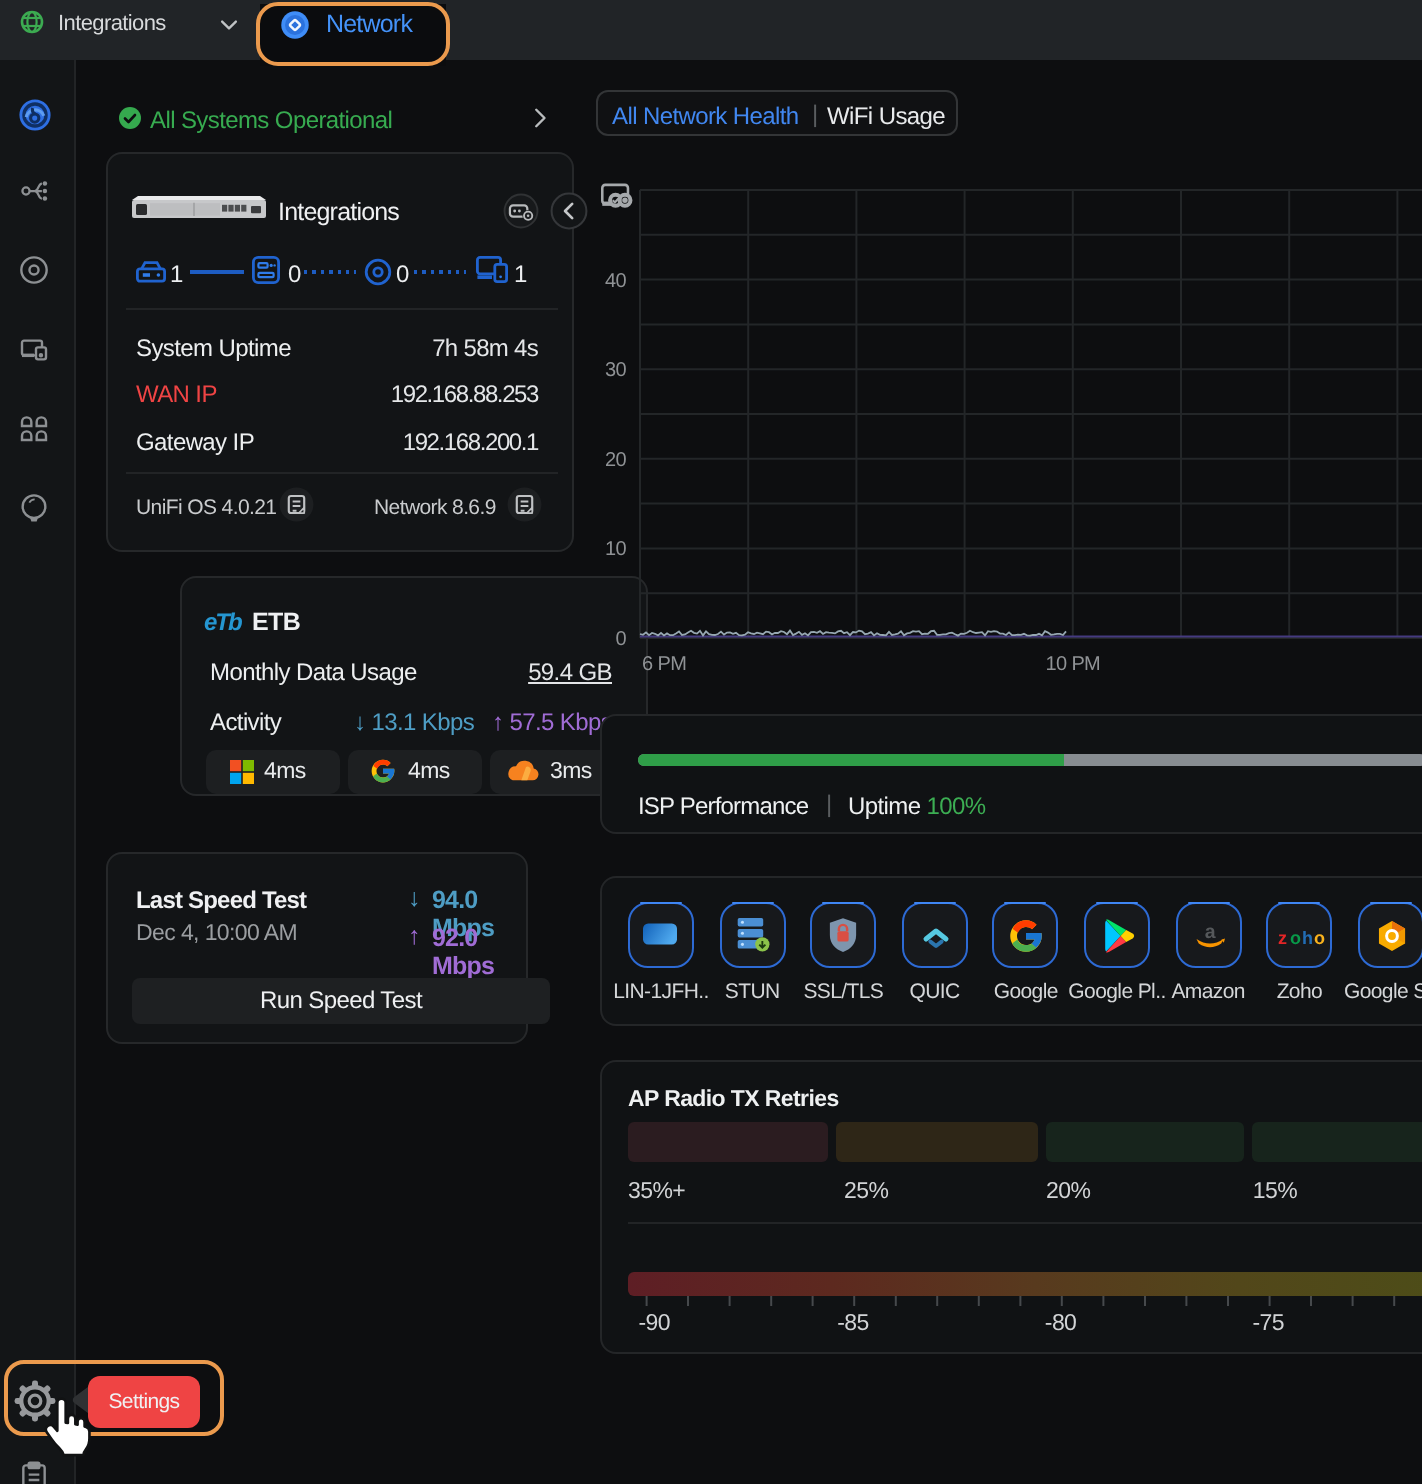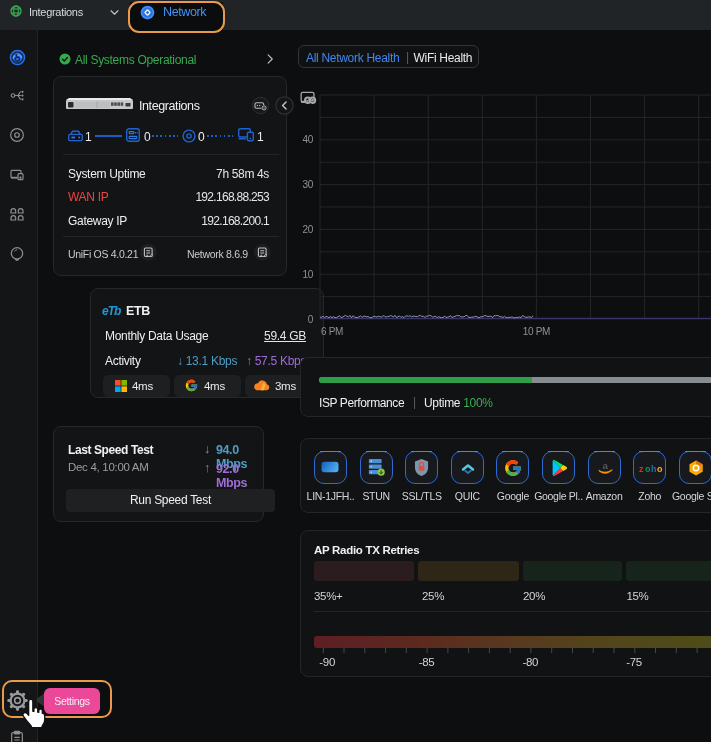--- a/index.html
+++ b/index.html
@@ -242,21 +242,21 @@
   <div class="abs" style="left:14px;top:34px;font-size:11.5px;color:#9b9ea1;letter-spacing:-0.3px;">Dec 4, 10:00 AM</div>
   <div class="abs" style="left:150px;top:34px;font-size:12.5px;color:#a06cd5;">↑</div>
   <div class="abs" style="left:162px;top:34.5px;font-size:12.5px;color:#a06cd5;font-weight:bold;letter-spacing:-0.4px;">92.0 Mbps</div>
   <div class="abs" style="left:12px;top:62px;width:209px;height:23px;background:#1e2022;border-radius:4px;text-align:center;line-height:23px;font-size:12px;color:#eff0f2;">Run Speed Test</div>
 </div>
 
 <div id="health-tabs">
   <div class="abs" style="left:298px;top:45px;width:181px;height:23px;border:1px solid #333537;border-radius:6px;background:#101113;"></div>
   <div class="abs" style="left:306px;top:50.5px;font-size:12px;color:#4187f0;">All Network Health</div>
   <div class="abs" style="left:406px;top:49.5px;font-size:12px;color:#5a5d60;">|</div>
-  <div class="abs" style="left:413.5px;top:50.5px;font-size:12px;color:#e8eaec;">WiFi Health</div>
+  <div class="abs" style="left:413.5px;top:50.5px;font-size:12px;color:#e8eaec;">WiFi Usage</div>
 </div>
 <div id="chart">
   <svg class="abs" style="left:296px;top:85px;" width="415" height="260" id="chartsvg">
     <g stroke="#232628" stroke-width="1">
       <line x1="24" y1="10" x2="415" y2="10"></line>
       <line x1="24" y1="32.4" x2="415" y2="32.4"></line>
       <line x1="24" y1="54.8" x2="415" y2="54.8"></line>
       <line x1="24" y1="77.2" x2="415" y2="77.2"></line>
       <line x1="24" y1="99.6" x2="415" y2="99.6"></line>
       <line x1="24" y1="122" x2="415" y2="122"></line>
@@ -439,18 +439,18 @@
   <div class="abs" style="left:113.5px;top:124.5px;width:24px;text-align:center;font-size:11.5px;color:#d2d4d6;">-85</div>
   <div class="abs" style="left:217.3px;top:124.5px;width:24px;text-align:center;font-size:11.5px;color:#d2d4d6;">-80</div>
   <div class="abs" style="left:321.1px;top:124.5px;width:24px;text-align:center;font-size:11.5px;color:#d2d4d6;">-75</div>
 </div>
 
 <div id="settings-anno">
   <div class="abs" style="left:1.5px;top:679.5px;width:110px;height:38px;border:2px solid #eb9a4d;border-radius:10px;"></div>
   <svg class="abs" style="left:36px;top:692px;" width="10" height="16" viewBox="0 0 10 16">
     <path d="M10 0 L1.5 6.2 a2 2 0 0 0 0 3.6 L10 16 Z" fill="#2f3133"></path>
   </svg>
-  <div class="abs" style="left:44px;top:687.5px;width:56px;height:26px;background:#ec4899;border-radius:6px;text-align:center;line-height:26px;font-size:10.5px;color:#f0f1f3;letter-spacing:-0.3px;">Settings</div>
+  <div class="abs" style="left:44px;top:687.5px;width:56px;height:26px;background:#ef4444;border-radius:6px;text-align:center;line-height:26px;font-size:10.5px;color:#f0f1f3;letter-spacing:-0.3px;">Settings</div>
 
   <svg class="abs" style="left:18.5px;top:697px;" width="29" height="33" viewBox="0 0 26 30">
     <path d="M8.6 4 a1.9 1.9 0 0 1 3.8 0 v9 l1 0.12 v-1.9 a1.7 1.7 0 0 1 3.4 0 v2.5 l1 0.2 v-1.4 a1.6 1.6 0 0 1 3.2 0.2 v2 l0.7 0.25 c0.9 0.3 1.5 1.1 1.5 2.2 v3 c0 2.4 -0.5 3.7 -1.6 5 c-0.7 0.85 -1.1 1.6 -1.1 2.6 h-9 c-0.3 -1.2 -1 -2.1 -2.1 -3.2 c-1.3 -1.25 -2.2 -2.3 -3.3 -3.9 l-2.3 -3.3 c-0.65 -0.95 -0.5 -2.1 0.4 -2.8 c0.9 -0.7 2.1 -0.5 2.85 0.35 l1.55 1.8 z" fill="#ffffff" stroke="#111213" stroke-width="1.2" stroke-linejoin="round"></path>
   </svg>
 </div>
 
 </body></html>

